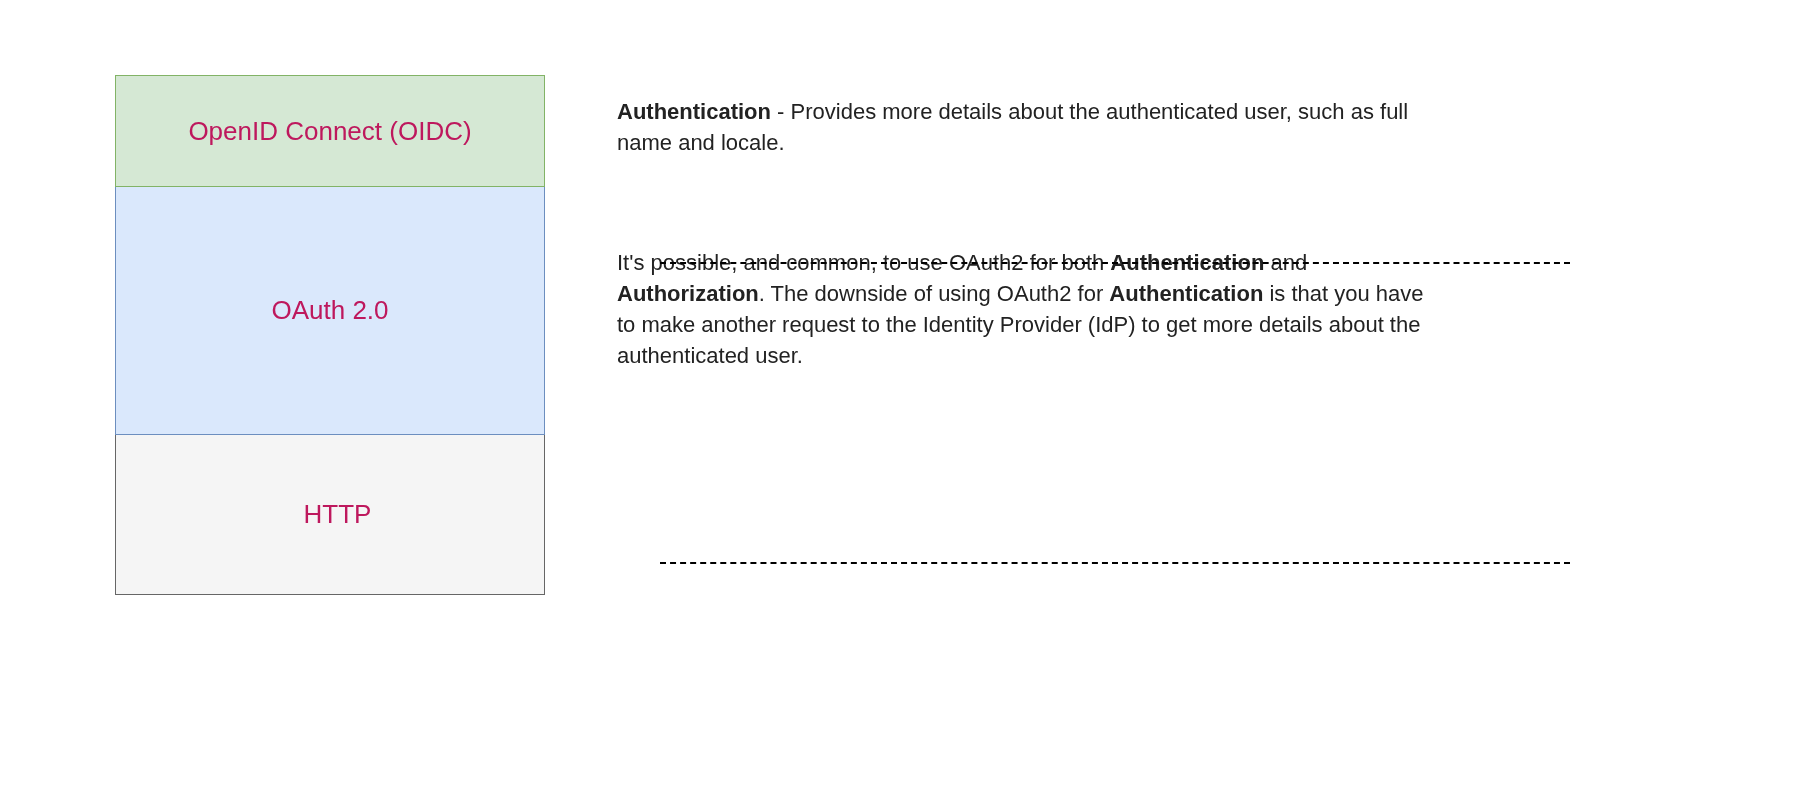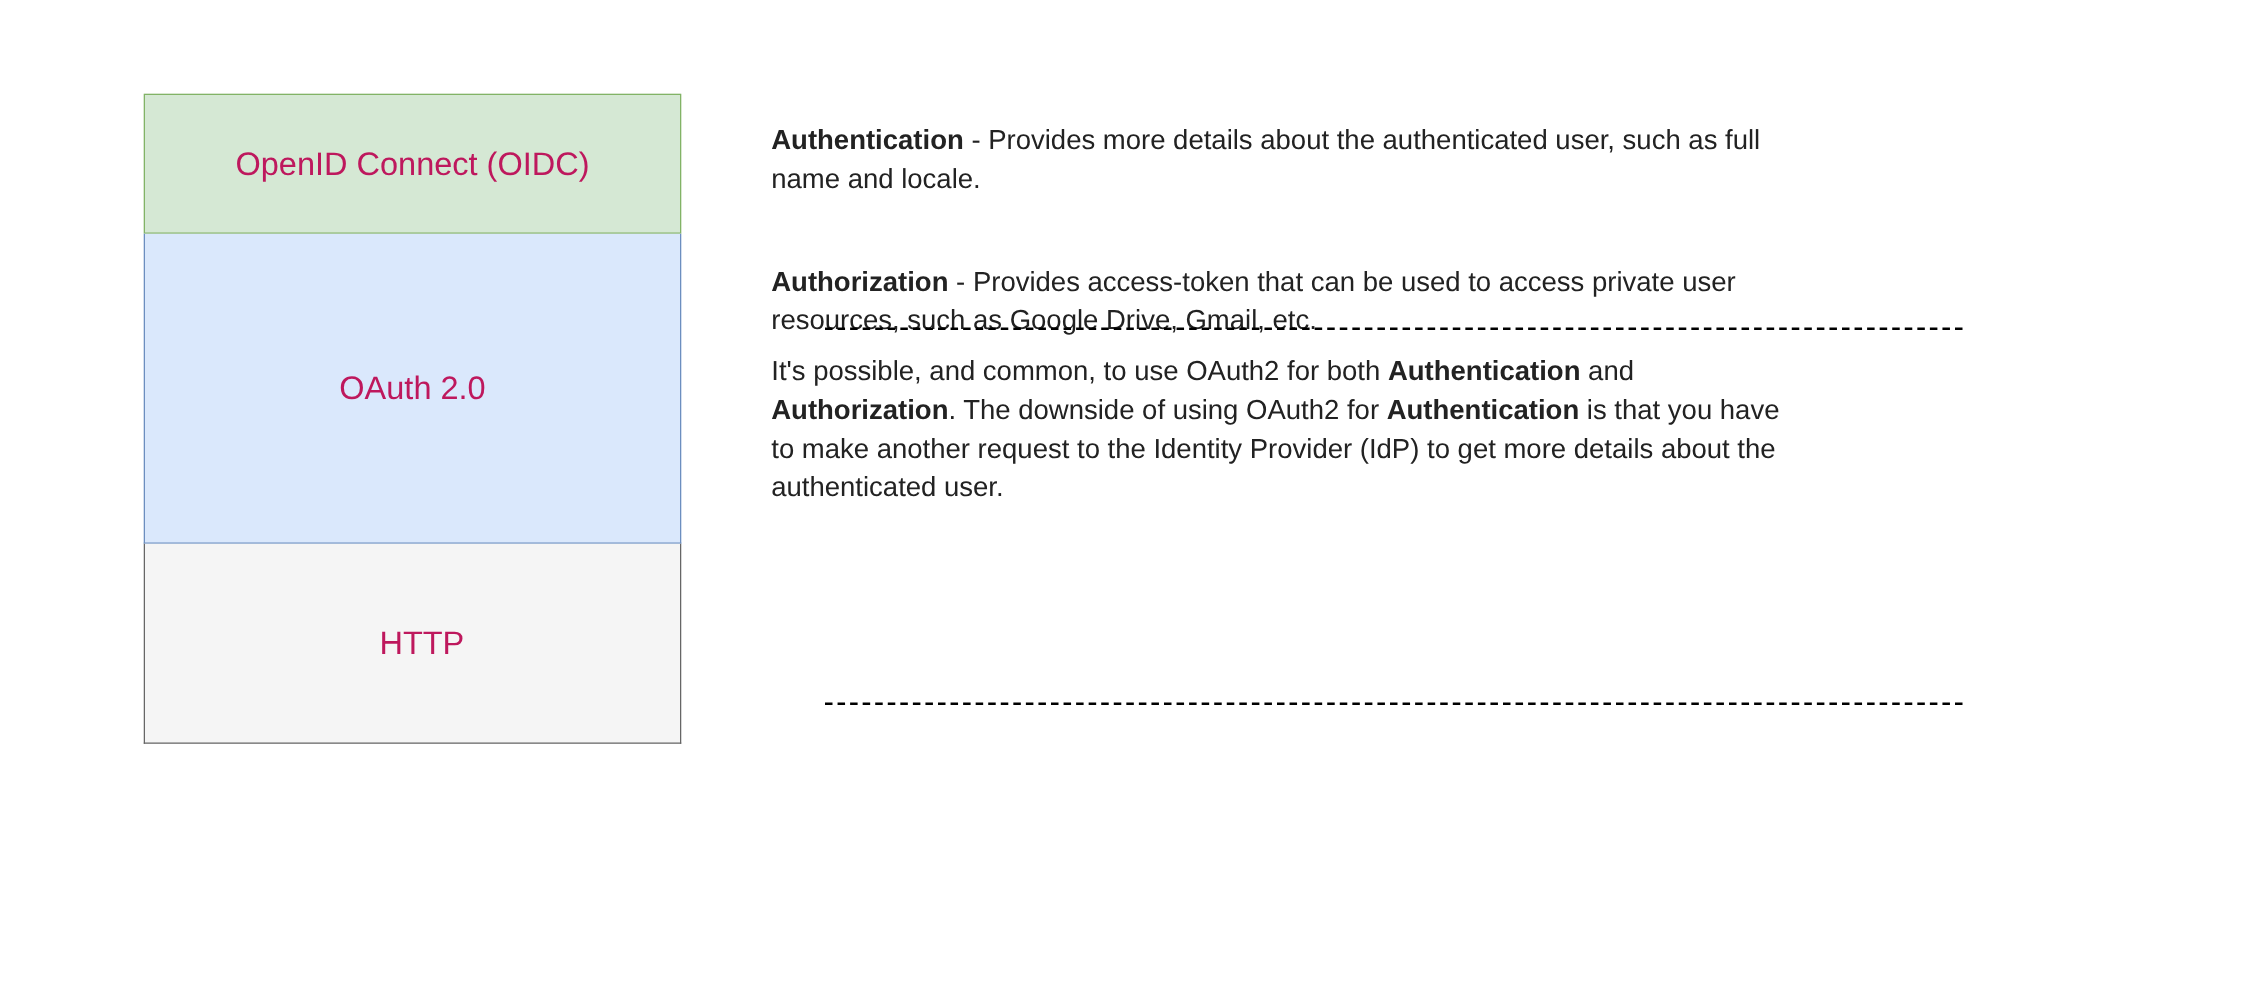--- a/index.html
+++ b/index.html
@@ -87,23 +87,20 @@
     </div>
   </div>
 
   <div class="divider divider1"></div>
 
   <div class="row">
     <div class="box box-oauth">
       <span>OAuth 2.0</span>
     </div>
     <div class="desc">
-      <p>
-        <strong>Authorization</strong><span> - Provides access-token that can be used to access private user resources, such as Google Drive, Gmail, etc.</span>
-      </p>
       <p class="para2">
         <span>It's possible, and common, to use OAuth2 for both </span><strong>Authentication</strong><span> and </span><strong>Authorization</strong><span>. The downside of using OAuth2 for </span><strong>Authentication</strong><span> is that you have to make another request to the Identity Provider (IdP) to get more details about the authenticated user.</span>
       </p>
     </div>
   </div>
 
   <div class="divider divider2"></div>
 
   <div class="row">
     <div class="box box-http">

